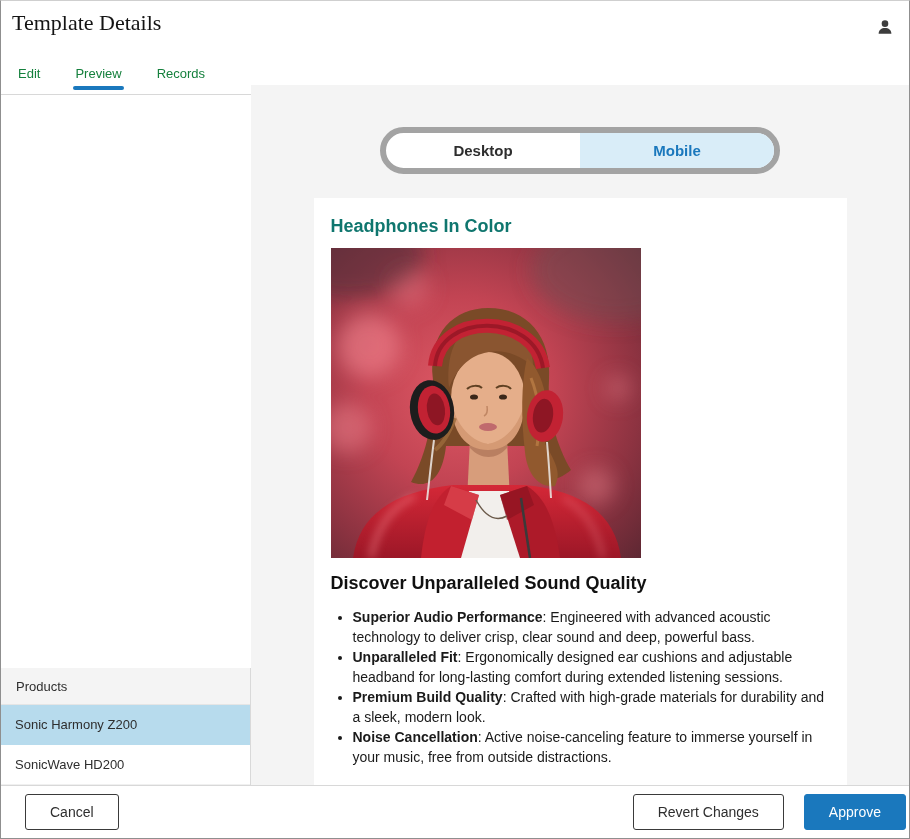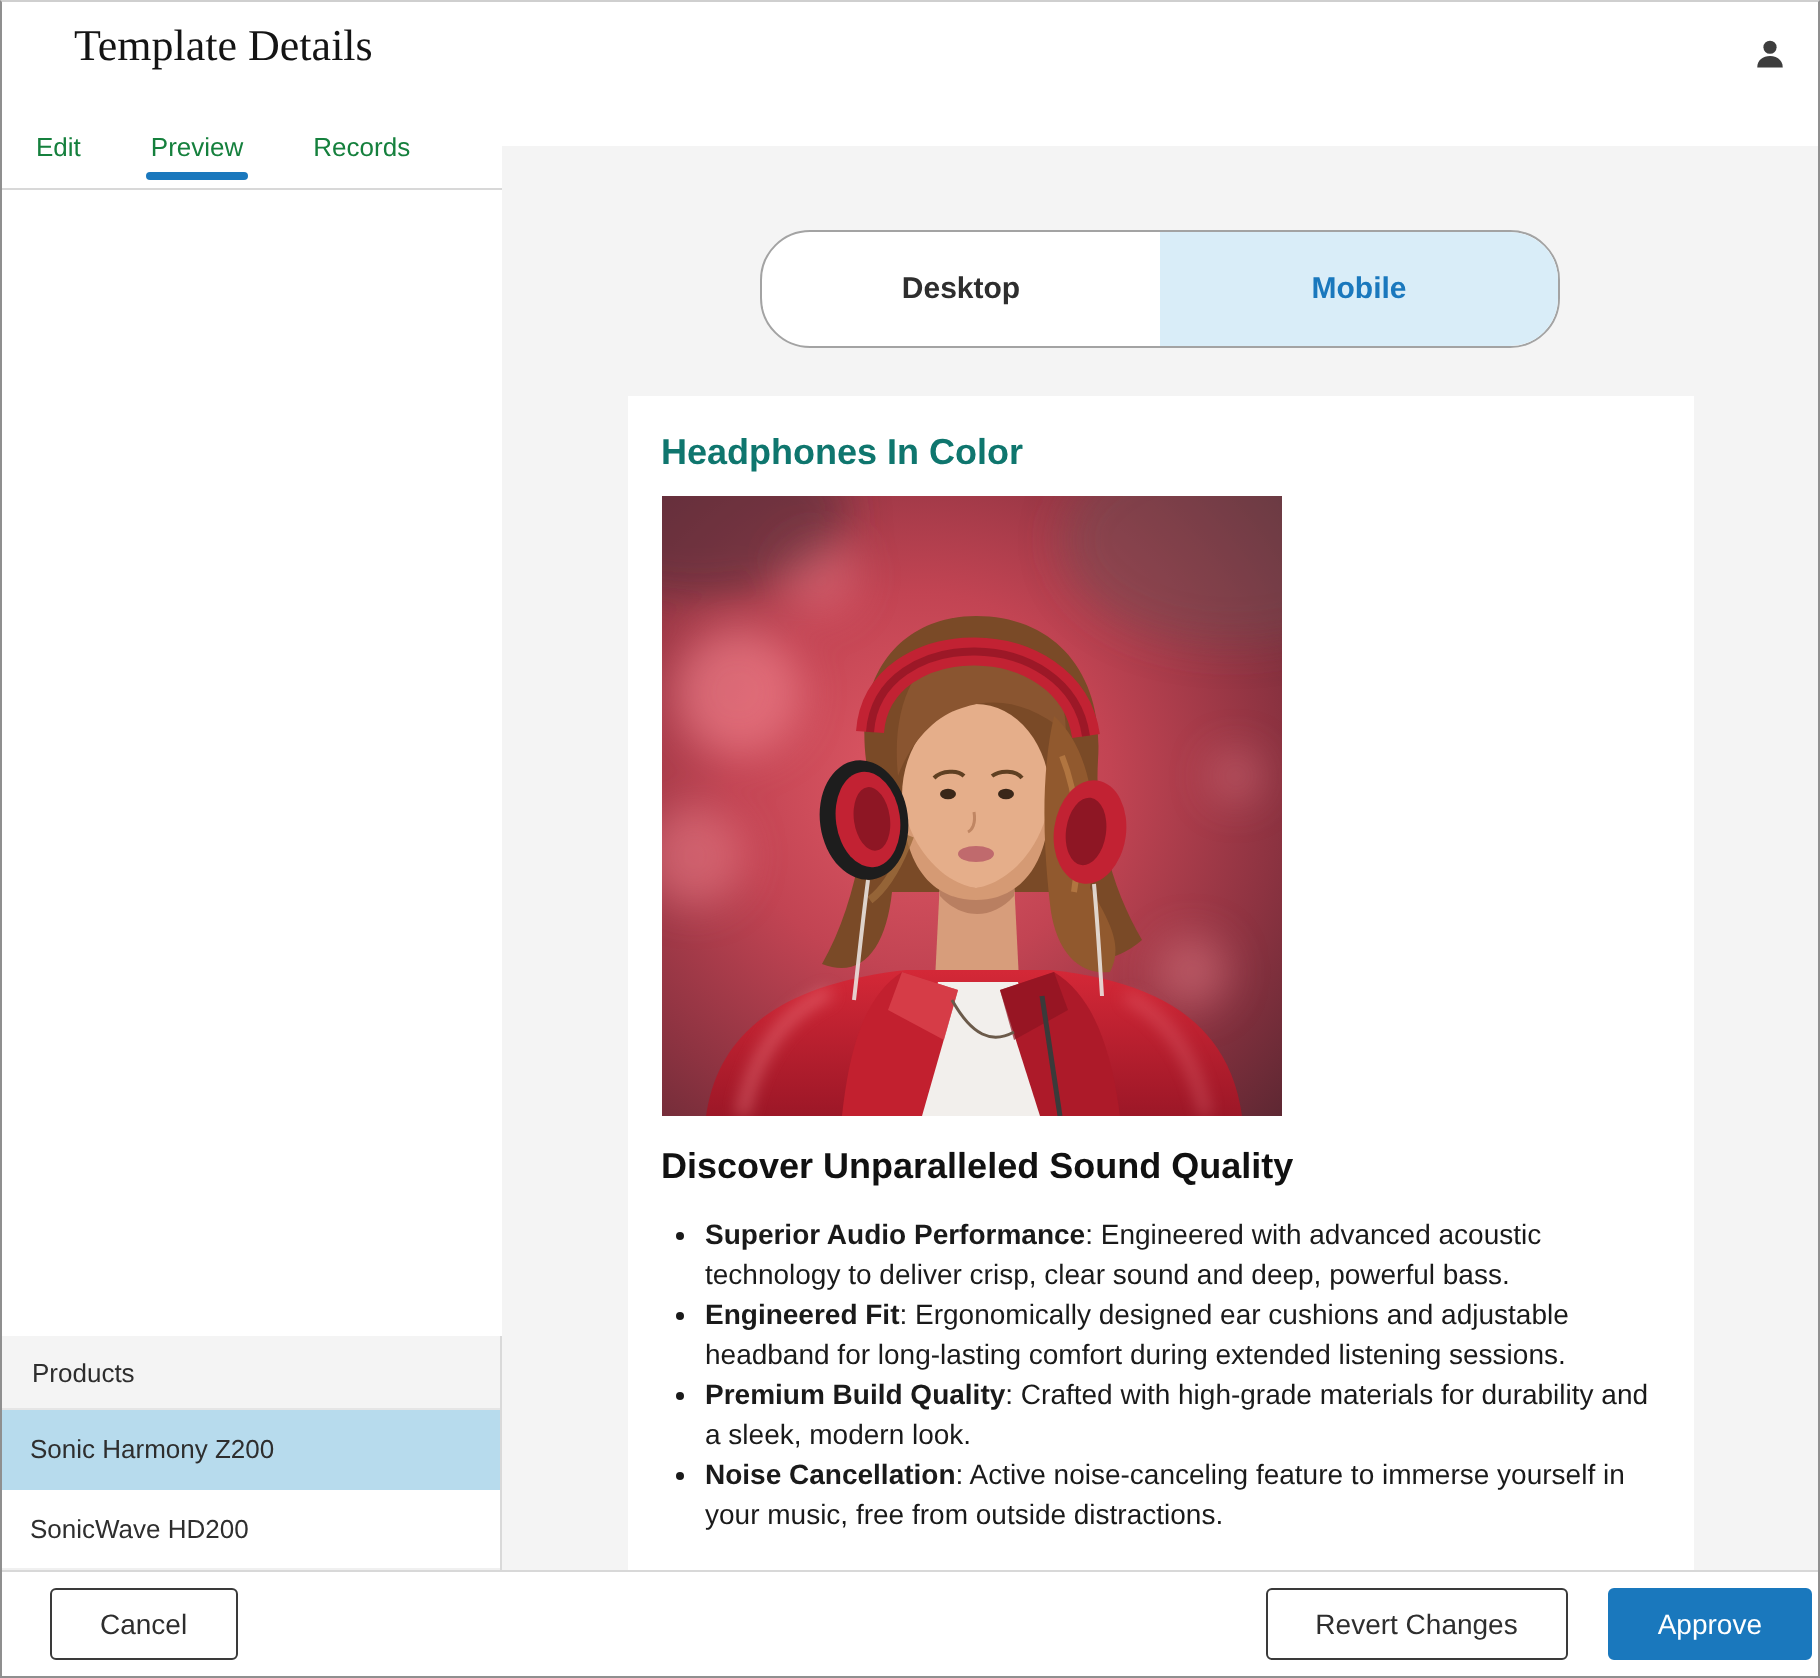--- a/index.html
+++ b/index.html
@@ -6,40 +6,40 @@
   html,body { width:910px; height:839px; overflow:hidden; }
   body { font-family:"Liberation Sans", sans-serif; background:#fff; }
 
   .window {
     width:910px; height:839px;
     border:1px solid #8f8f8f; border-top-color:#cfcfcf;
     background:#fff; display:flex; flex-direction:column; overflow:hidden;
   }
 
   
-  .hdr { height:52px; display:flex; justify-content:space-between; align-items:flex-start; padding:9px 14px 0 36px; }
+  .hdr { height:52px; display:flex; justify-content:space-between; align-items:flex-start; padding:9px 14px 0 11px; }
   .hdr-title { font-family:"Liberation Serif", serif; font-size:22px; color:#141414; }
   .user-btn { margin-top:7px; width:20px; height:20px; display:flex; align-items:center; justify-content:center; cursor:pointer; }
 
   
   .tabbar { display:flex; gap:31px; padding-left:15px; height:42px; align-items:flex-end; border-bottom:1px solid #d8d8d8; background:#fff; }
   .tab { font-size:13px; color:#15803d; padding:0 2px 13px 2px; position:relative; cursor:pointer; }
   .tab.active::after { content:""; position:absolute; left:0; right:0; bottom:4px; height:4px; border-radius:2px; background:#1a78bd; }
 
   
   .content { flex:1; display:flex; min-height:0;align-items:flex-end; }
 
   .sidebar { width:250px; background:#fff; border-right:1px solid #d9d9d9; }
   .side-hd { height:37px; background:#f4f4f4; border-bottom:1px solid #e5e5e5; display:flex; align-items:center; padding-left:15px; font-size:13px; color:#2e2e2e; }
   .side-item { height:40px; display:flex; align-items:center; padding-left:14px; font-size:13px; color:#2e2e2e; border-bottom:1px solid #f0f0f0; cursor:pointer; }
   .side-item.selected { background:#b7dbed; border-bottom-color:#b7dbed; }
 
   .main { flex:1; background:#f4f4f4; padding-top:42px; display:flex; flex-direction:column; align-items:center; overflow:hidden; }
 
-  .toggle { width:400px; height:59px; display:flex; border-radius:25px; overflow:hidden; border:1px solid #a3a3a3; background:#fff; flex:0 0 auto; }
+  .toggle { width:400px; height:47px; display:flex; border-radius:25px; overflow:hidden; border:6px solid #a3a3a3; background:#fff; flex:0 0 auto; }
   .toggle-opt { flex:1; display:flex; align-items:center; justify-content:center; font-size:15px; font-weight:600; color:#2e2e2e; cursor:pointer; }
   .toggle-opt.selected { background:#d9edf8; color:#1a78bd; }
 
   .card { width:533px; margin-top:24px; background:#fff; padding:18px 17px; flex:1 0 auto; }
   .doc-h1 { font-size:18px; font-weight:700; color:#0f766e; }
   .photo { display:block; width:310px; height:310px; margin-top:11px; }
   .doc-h2 { font-size:18px; font-weight:700; color:#111; margin-top:15px; }
   .doc-list { margin:13px 0 0 0; padding-left:22px; font-size:14px; line-height:20px; color:#1a1a1a; }
   .doc-list li { margin:0; }
   .doc-list b { font-weight:700; }
@@ -177,21 +177,21 @@
           <path d="M103,192 C100,215 98,235 96,252" stroke="#e9e2de" stroke-width="2" fill="none" opacity="0.9"></path>
           <path d="M216,194 C218,216 219,234 220,250" stroke="#e9e2de" stroke-width="2" fill="none" opacity="0.9"></path>
 
           <path d="M145,252 C155,270 165,274 176,268" stroke="#6b5a4a" stroke-width="1.5" fill="none"></path>
         </svg>
 
         <div class="doc-h2">Discover Unparalleled Sound Quality</div>
 
         <ul class="doc-list">
           <li><b>Superior Audio Performance</b><span>: Engineered with advanced acoustic technology to deliver crisp, clear sound and deep, powerful bass.</span></li>
-          <li><b>Engineered Fit</b><span>: Ergonomically designed ear cushions and adjustable headband for long-lasting comfort during extended listening sessions.</span></li>
+          <li><b>Unparalleled Fit</b><span>: Ergonomically designed ear cushions and adjustable headband for long-lasting comfort during extended listening sessions.</span></li>
           <li><b>Premium Build Quality</b><span>: Crafted with high-grade materials for durability and a sleek, modern look.</span></li>
           <li><b>Noise Cancellation</b><span>: Active noise-canceling feature to immerse yourself in your music, free from outside distractions.</span></li>
         </ul>
       </div>
     </div>
   </div>
 
   <div class="footer">
     <button class="btn ghost">Cancel</button>
     <div class="footer-right">

